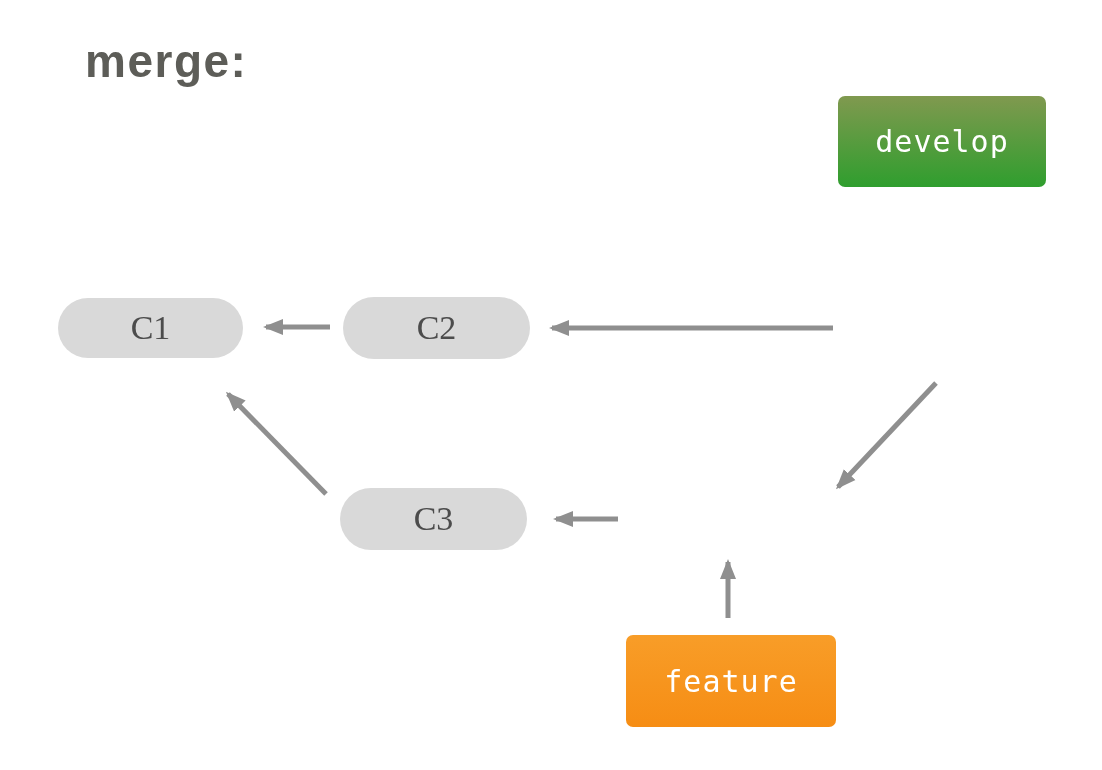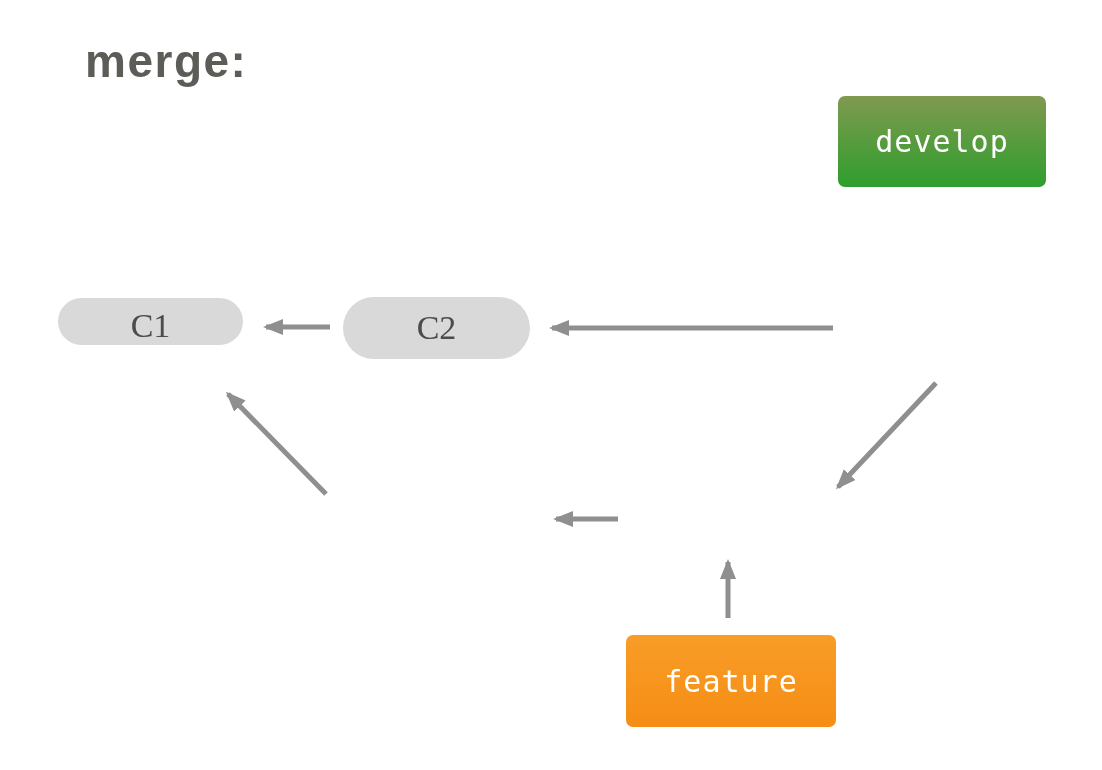--- a/index.html
+++ b/index.html
@@ -19,21 +19,21 @@
   }
 
   .commit {
     position: absolute;
     background: #d9d9d9;
     border-radius: 31px;
     display: flex; align-items: center; justify-content: center;
     font-family: "Liberation Serif", serif;
     font-size: 34px; color: #4c4c4c;
   }
-  #c1 { left: 58px;  top: 298px; width: 185px; height: 47px; align-items: flex-end; }
+  #c1 { left: 58px;  top: 298px; width: 185px; height: 60px; }
   #c2 { left: 343px; top: 297px; width: 187px; height: 62px; align-items: center; }
   #c5 { left: 848px; top: 299px; width: 185px; height: 60px; }
   #c3 { left: 340px; top: 488px; width: 187px; height: 62px; }
   #c4 { left: 638px; top: 488px; width: 185px; height: 62px; }
 
   .branch {
     position: absolute;
     display: flex; align-items: center; justify-content: center;
     font-family: "DejaVu Sans Mono", monospace;
     font-size: 30px; color: #ffffff; letter-spacing: 1px; border-radius: 7px;
@@ -74,18 +74,21 @@
   <div class="branch" id="develop">
     <span>develop</span>
   </div>
 
   <div class="commit" id="c1">
     <span>C1</span>
   </div>
   <div class="commit" id="c2">
     <span>C2</span>
   </div>
+  <div class="commit" id="c3">
+    <span>C3</span>
+  </div>
 
   <div class="branch" id="feature">
     <span>feature</span>
   </div>
 
 </div>
 
 </body></html>

